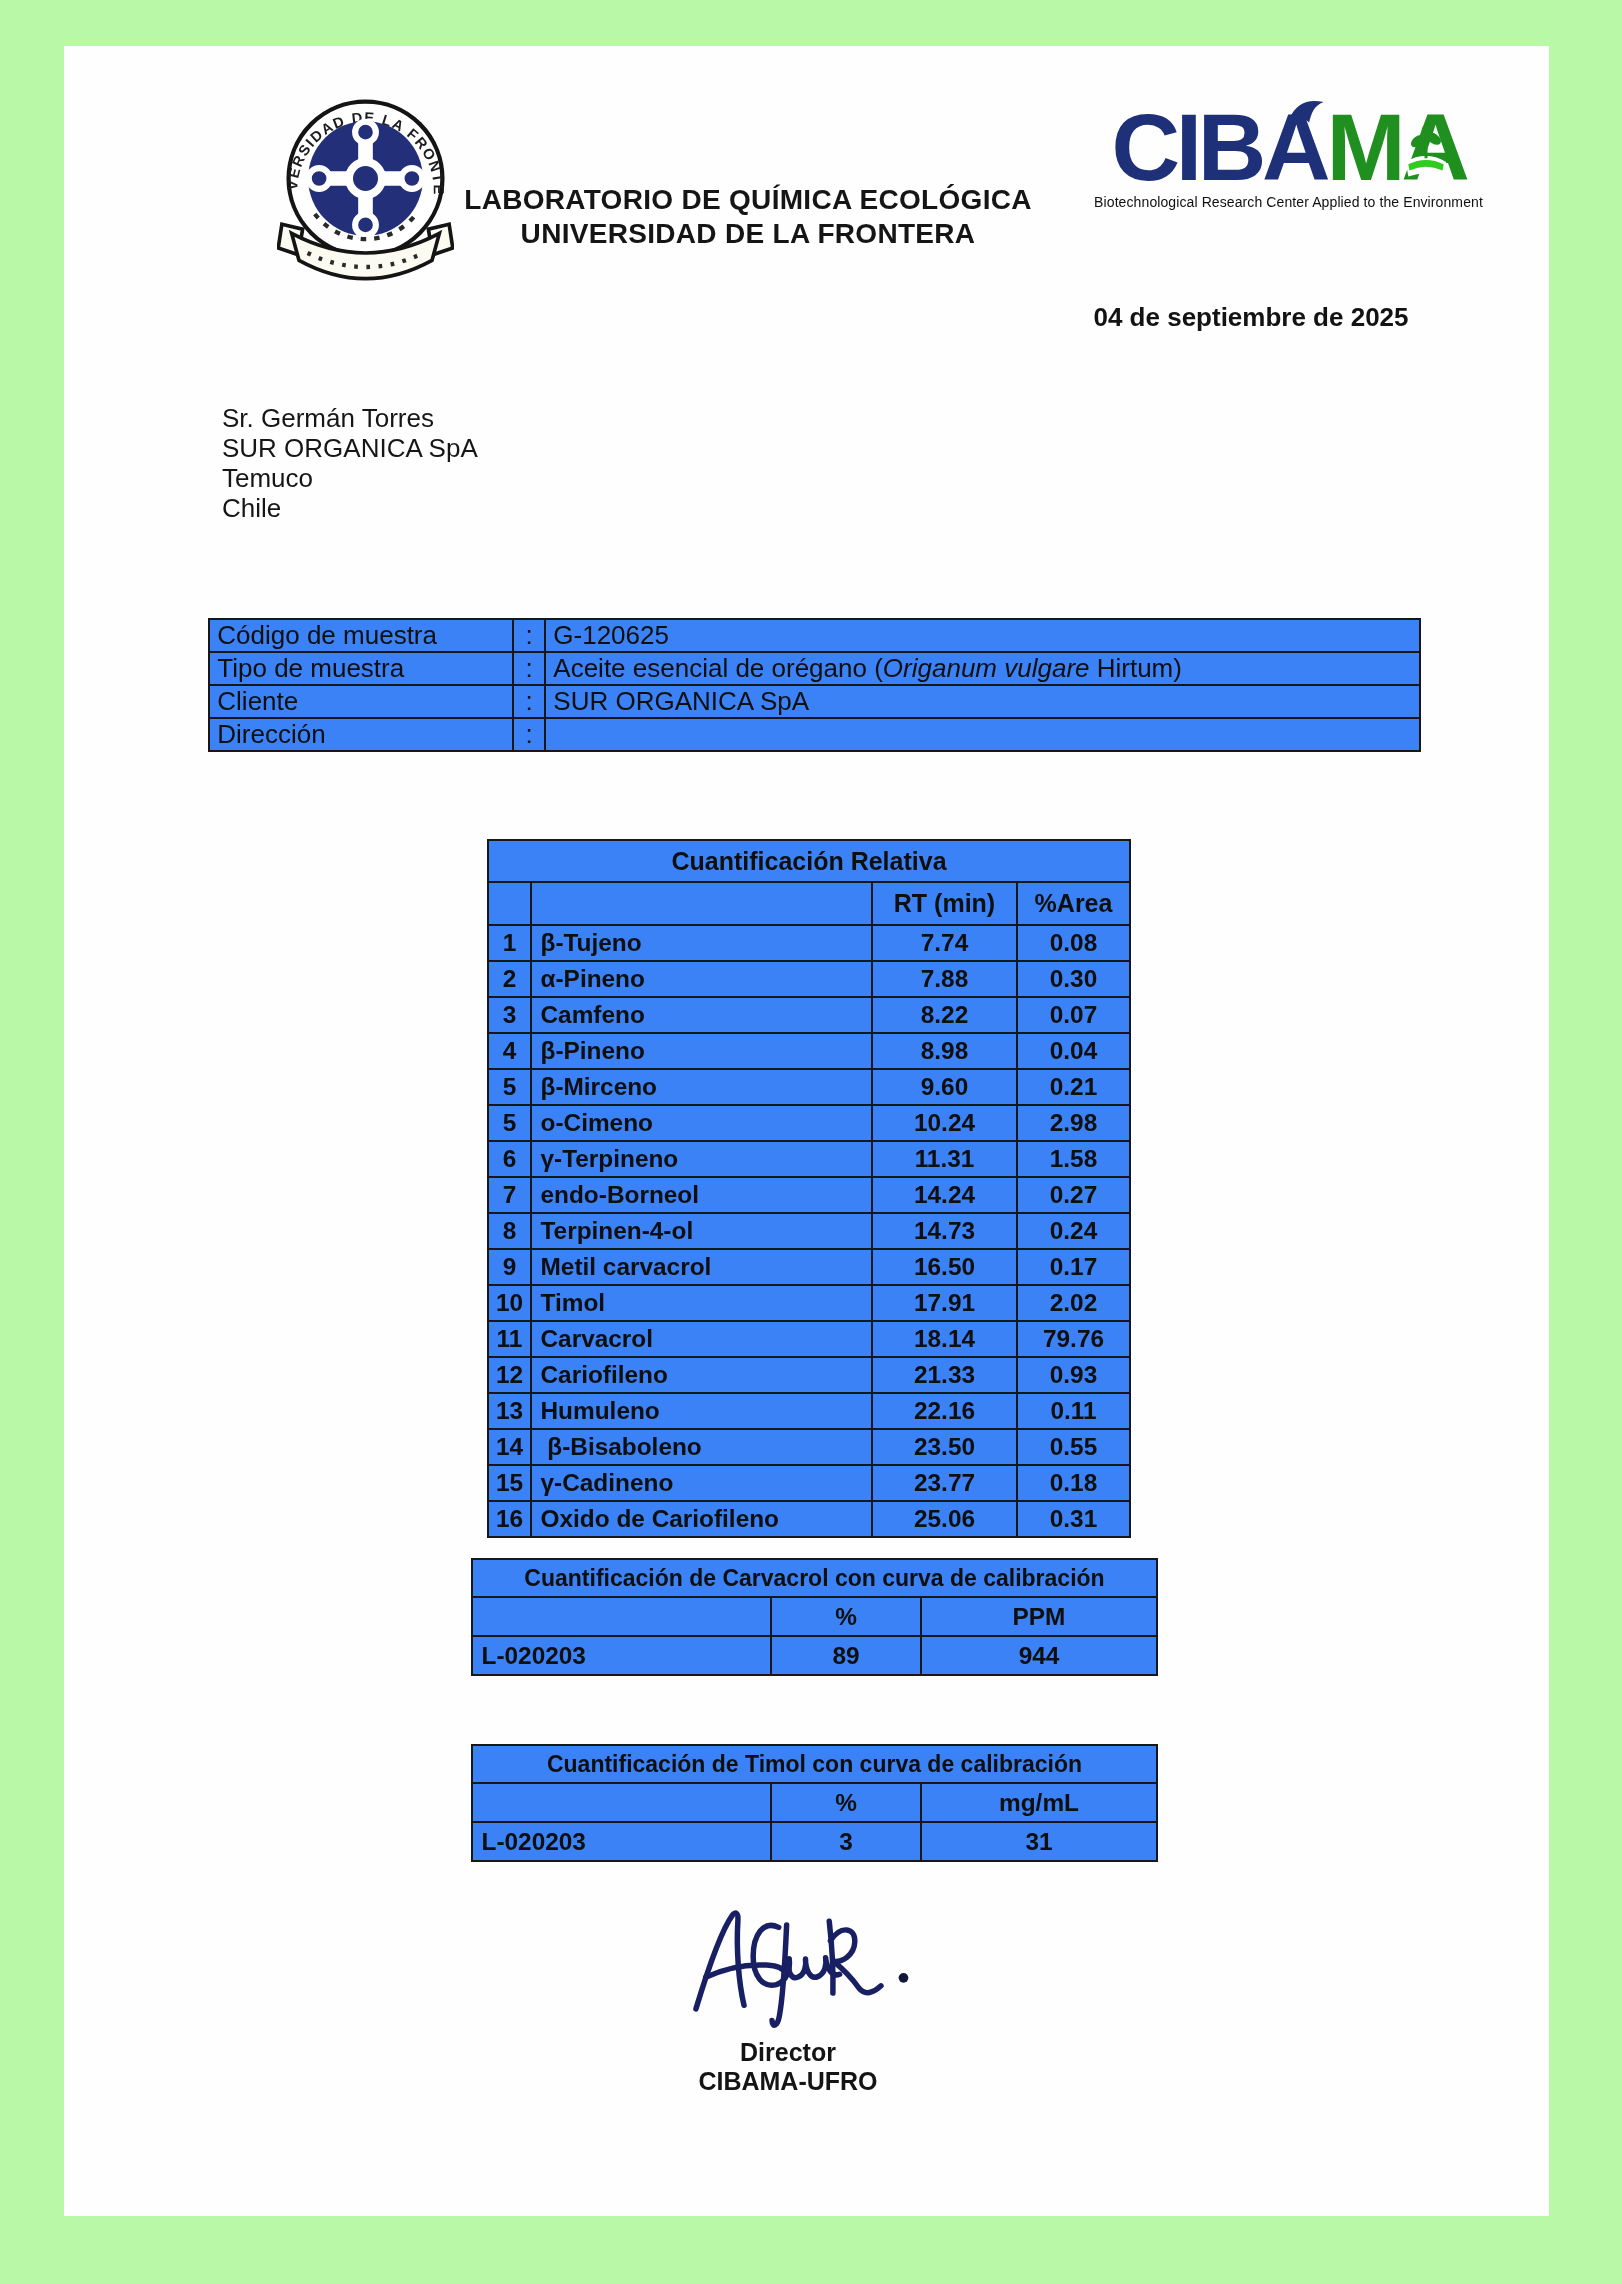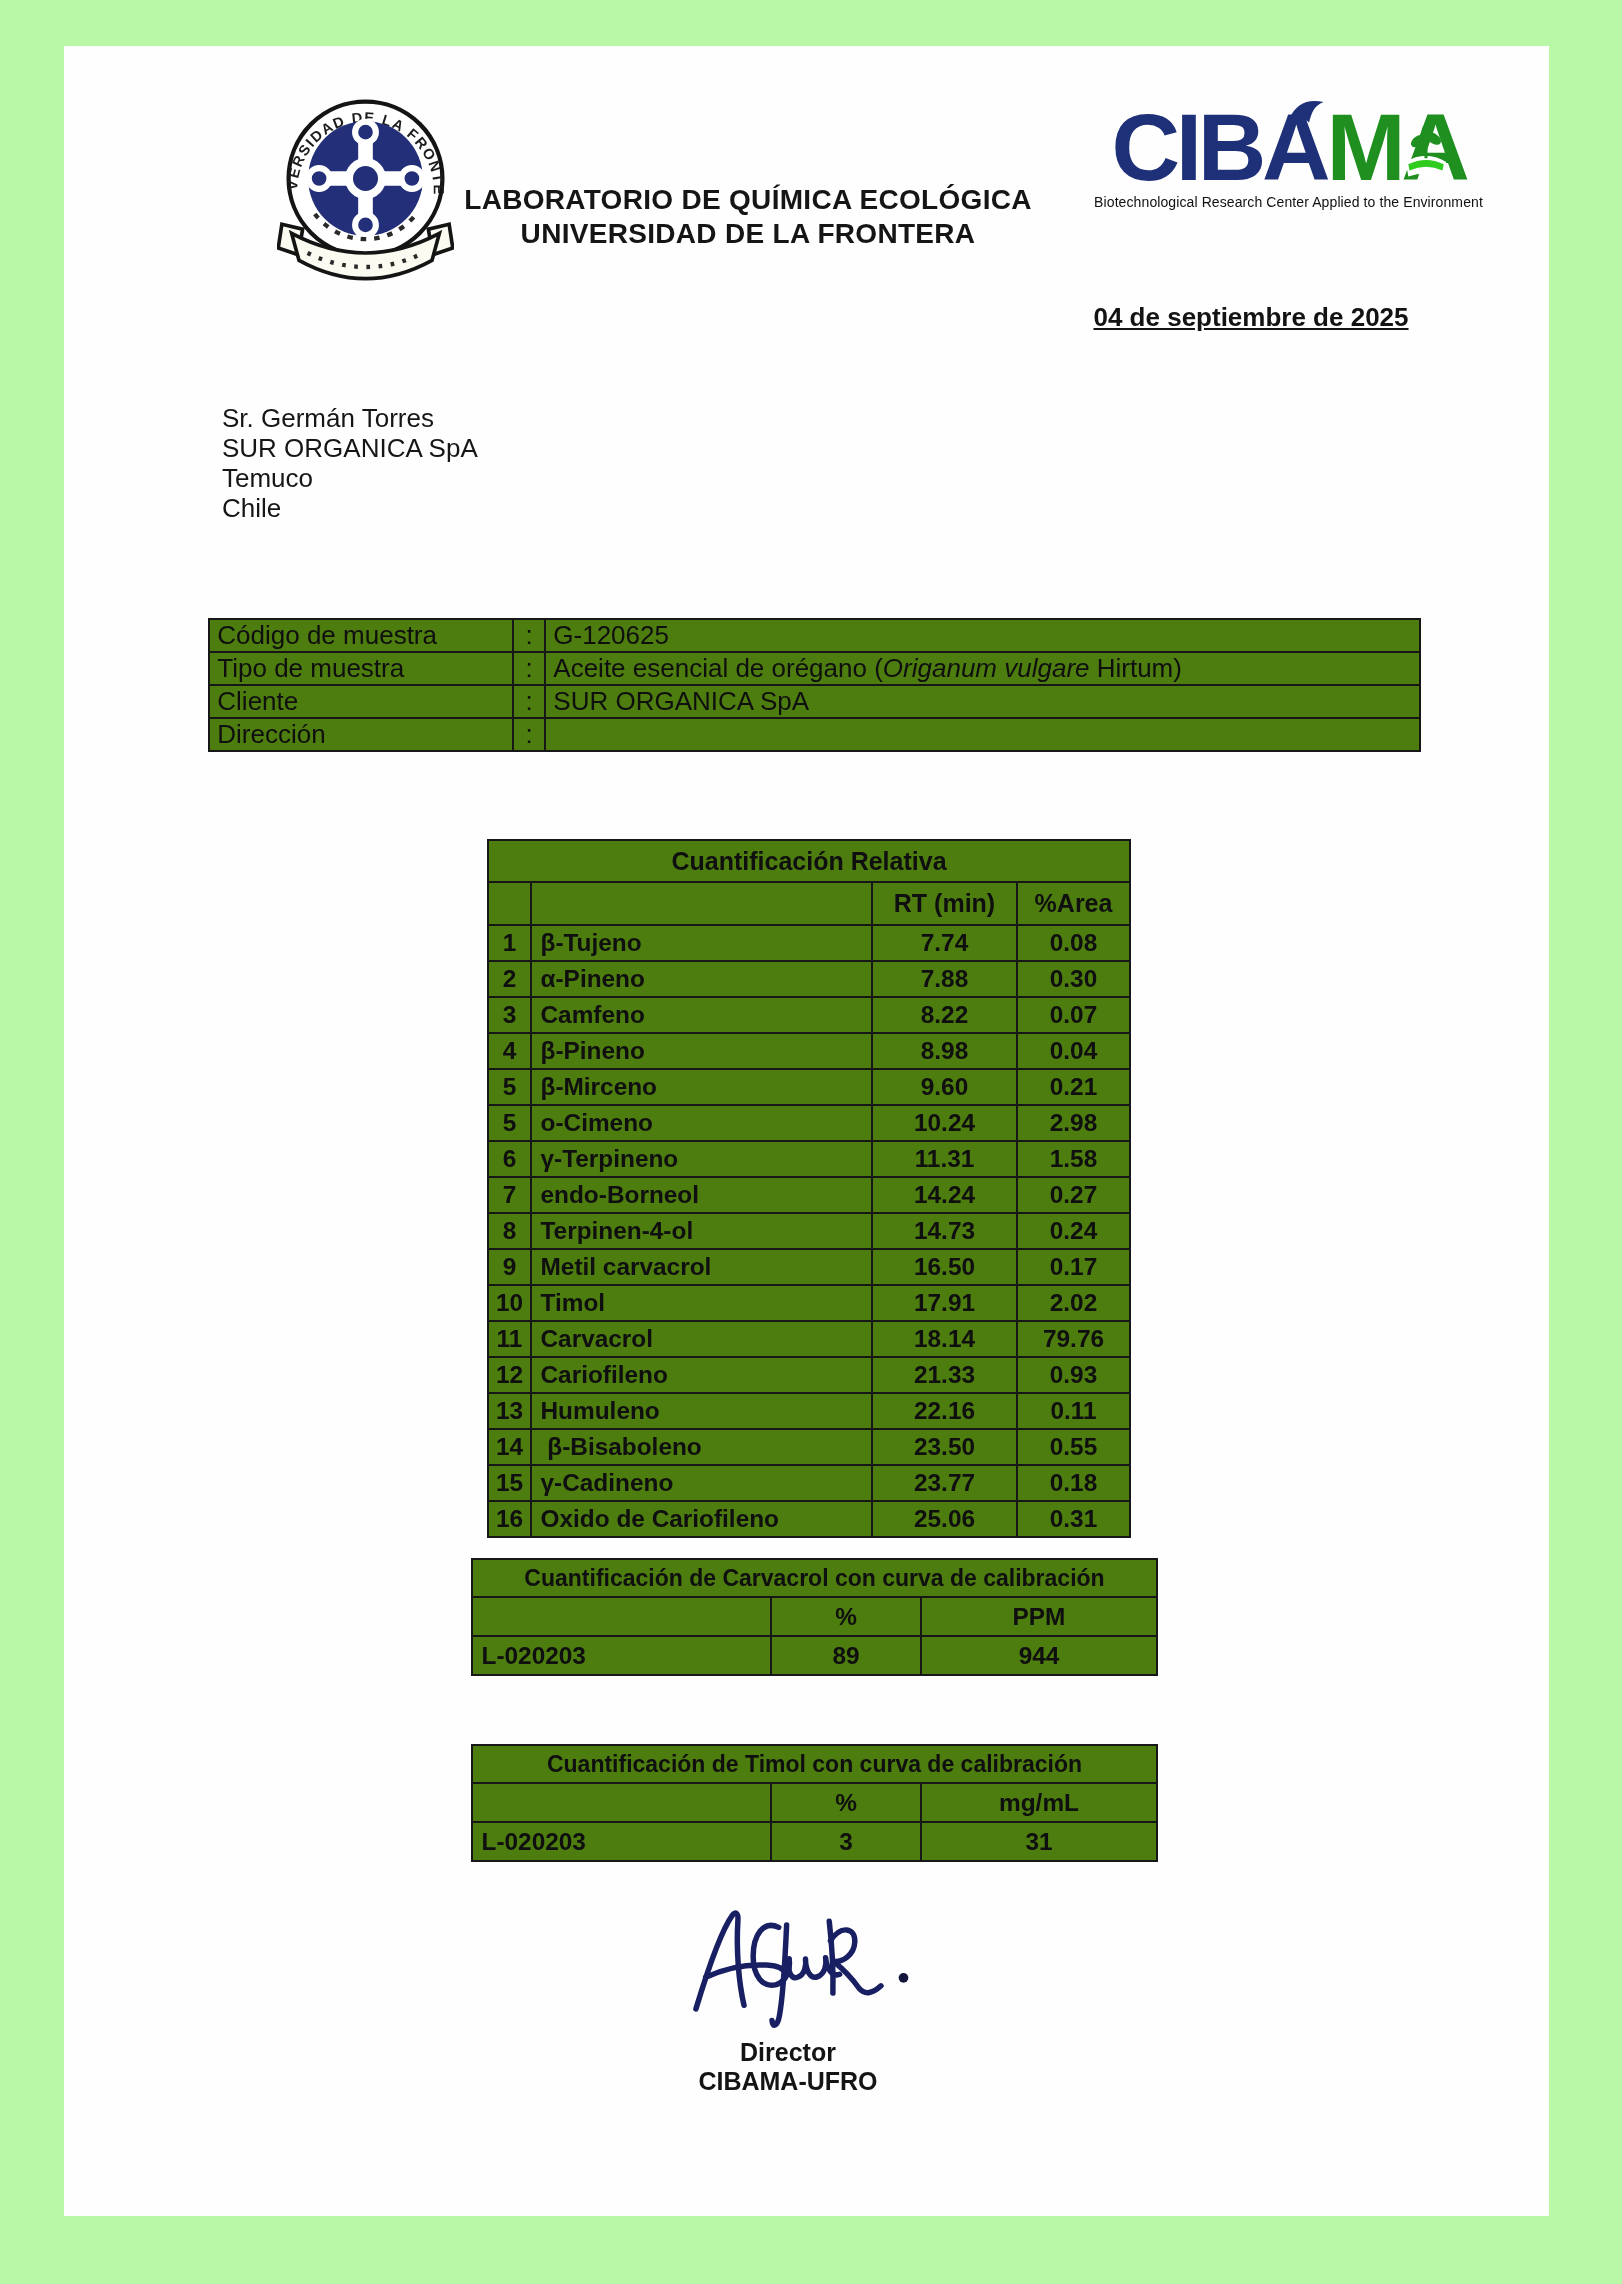--- a/index.html
+++ b/index.html
@@ -16,27 +16,27 @@
   .lab-title{left:342px;top:104px;width:684px;text-align:center;
     font-weight:bold;font-size:28px;line-height:34px;letter-spacing:0.3px;color:#151515;margin-top:33px;}
   .seal-wrap{left:213px;top:48px;width:177px;height:191px;}
   .cibama{left:1011px;top:52px;width:427px;text-align:center;}
   .wordmark{position:relative;font-size:95px;line-height:98px;font-weight:bold;letter-spacing:-4.3px;}
   .wm-blue{color:#1e3178;}
   .wm-green{color:#1f8f1f;}
   .bird{position:absolute;left:211px;top:-2.4px;}
   .leaf{position:absolute;left:327px;top:26px;}
   .tagline{font-size:14px;letter-spacing:0.1px;color:#101010;margin-top:-2.4px;white-space:nowrap;}
-  .date-line{left:967px;top:256px;width:440px;text-align:center;font-size:26px;font-weight:bold;color:#131313;text-decoration:underline;}
+  .date-line{left:967px;top:256px;width:440px;text-align:center;font-size:26px;font-weight:bold;color:#131313;}
 
   
   .recipient{left:158px;top:357px;font-size:26px;line-height:30px;color:#161616;}
 
   
-  table{border-collapse:collapse;position:absolute;table-layout:fixed;background:#4d7c0f;color:#0f0f0f;}
+  table{border-collapse:collapse;position:absolute;table-layout:fixed;background:#3b82f6;color:#0f0f0f;}
   td{border:2.4px solid #171717;vertical-align:middle;overflow:hidden;}
 
   
   .info-table{left:144px;top:572px;width:1210px;font-size:26px;}
   .info-table td{height:30.5px;padding:0 7.3px;}
   .info-table td.sep{text-align:center;padding:0;}
   .it-italic{font-style:italic;}
 
   
   .quant-table{left:423px;top:793px;width:643px;font-size:24.4px;font-weight:bold;}

